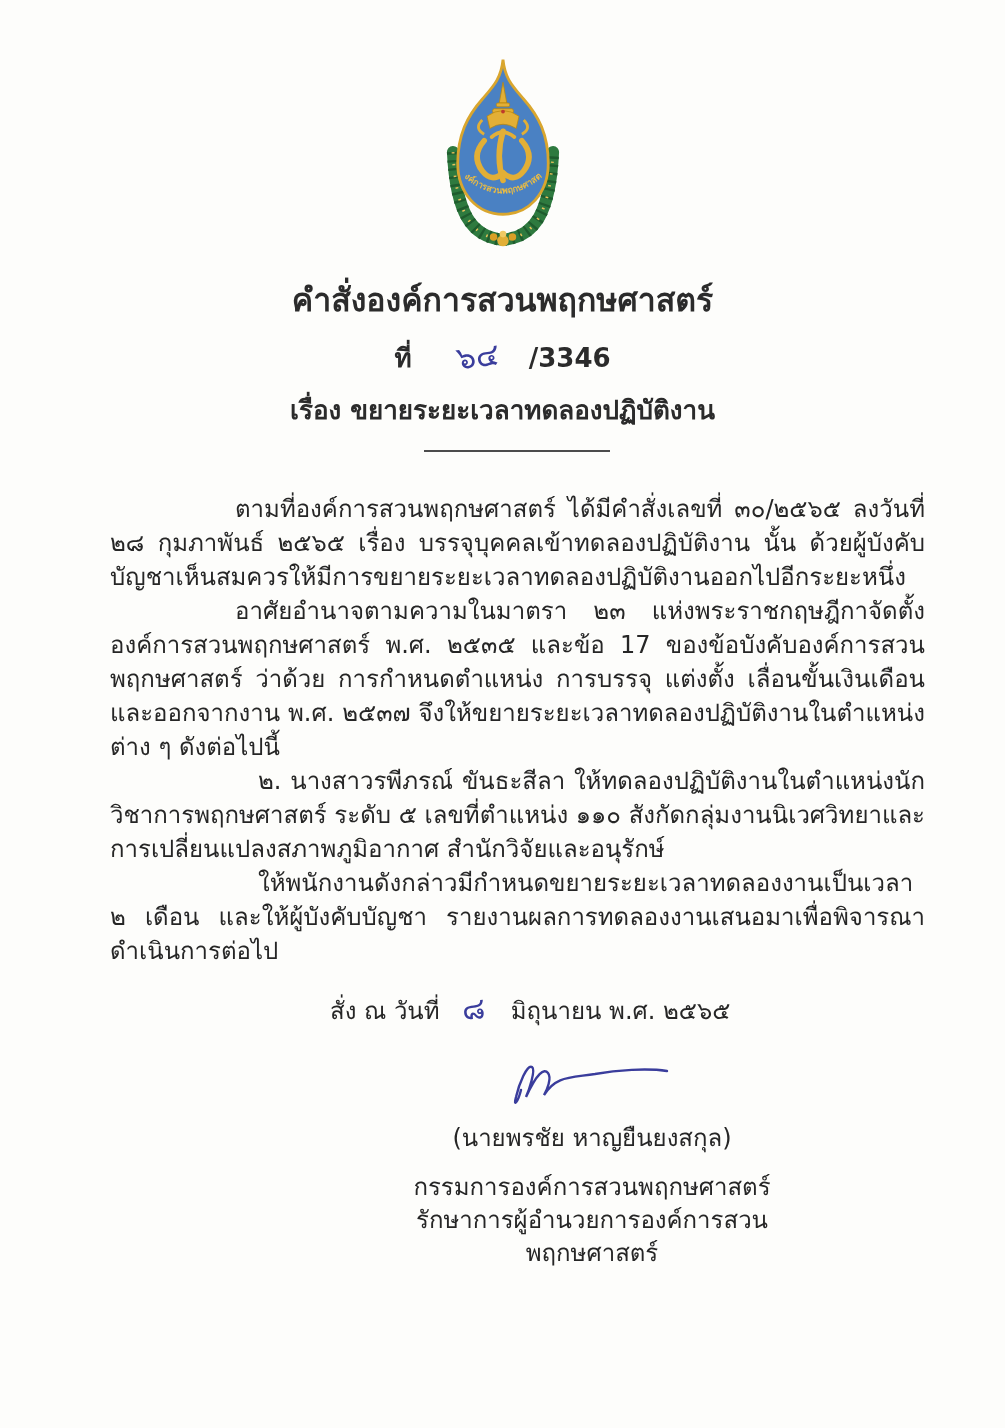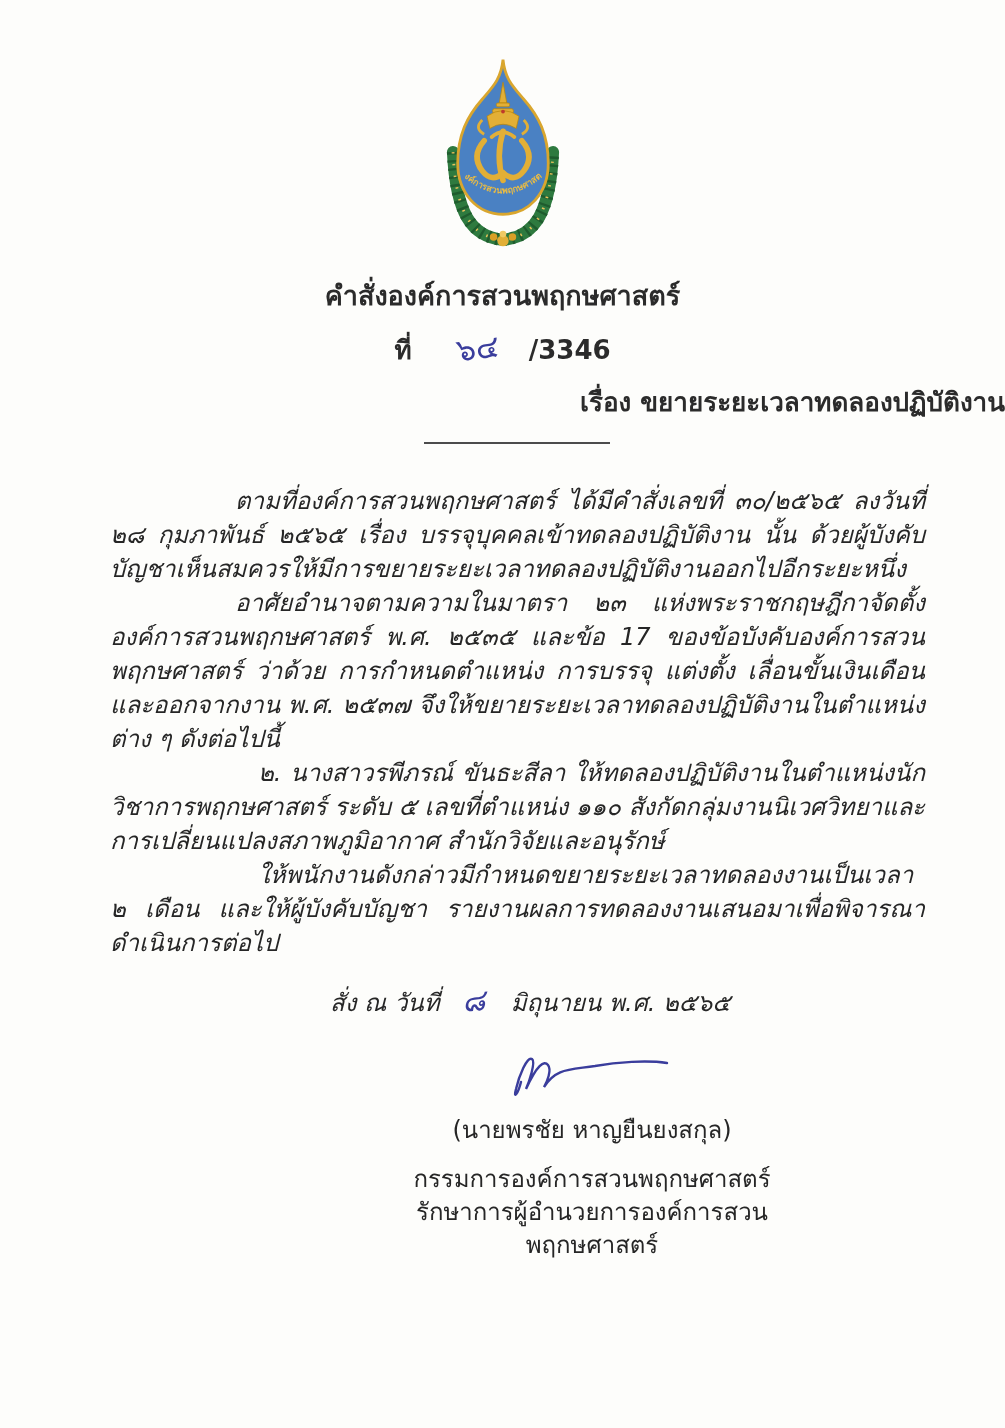--- a/index.html
+++ b/index.html
@@ -7,39 +7,39 @@
     position:relative;
     width:1005px; height:1428px;
     margin:0 auto;
     background:#fdfdfb;
     font-family:"DejaVu Sans", sans-serif;
     color:#262626;
     overflow:hidden;
   }
   .header { text-align:center; padding-top:54px; }
   .seal-svg { width:152px; height:198px; display:inline-block; }
-  .doc-title { font-size:27px; font-weight:bold; margin-top:18px; color:#2b2b2b; }
+  .doc-title { font-size:32px; font-weight:bold; margin-top:18px; color:#2b2b2b; }
   .number-line { font-size:26px; font-weight:bold; margin-top:6px; color:#2b2b2b; }
   .ink { color:#3a3d9c; font-family:"DejaVu Sans", sans-serif; }
   .ink-number {
     display:inline-block; font-size:31px; font-weight:normal;
     transform:rotate(-7deg); margin:0 30px 0 44px;
   }
-  .subject-line { font-size:26px; font-weight:bold; margin-top:8px; color:#2b2b2b;text-align:right; }
+  .subject-line { font-size:26px; font-weight:bold; margin-top:8px; color:#2b2b2b; }
   .divider {
     width:186px; height:2px; background:#4c4c4c;
     margin:20px auto 0 auto; transform:translateX(14px);
   }
   .body-text {
     padding:0 80px 0 110px;
     margin-top:40px;
     font-size:24px; line-height:34px;
     text-align:justify;
   }
-  .body-text p { margin:0;font-style:italic; }
+  .body-text p { margin:0; }
   .indent-para { text-indent:125px; }
   .indent-item { text-indent:148px; }
   .effective-line { text-indent:195px; margin-top:14px !important; text-align:left; }
   .issued-line { text-indent:0; padding-left:220px; margin-top:24px !important; text-align:left; }
   .ink-day { display:inline-block; font-size:30px; transform:rotate(-4deg); margin:0 26px 0 22px; }
   .sig-block {
     margin-top:28px; margin-left:382px; width:420px;
     text-align:center; font-size:24px; line-height:33px;
   }
   .sig-svg { display:block; margin:0 auto 10px auto; }

